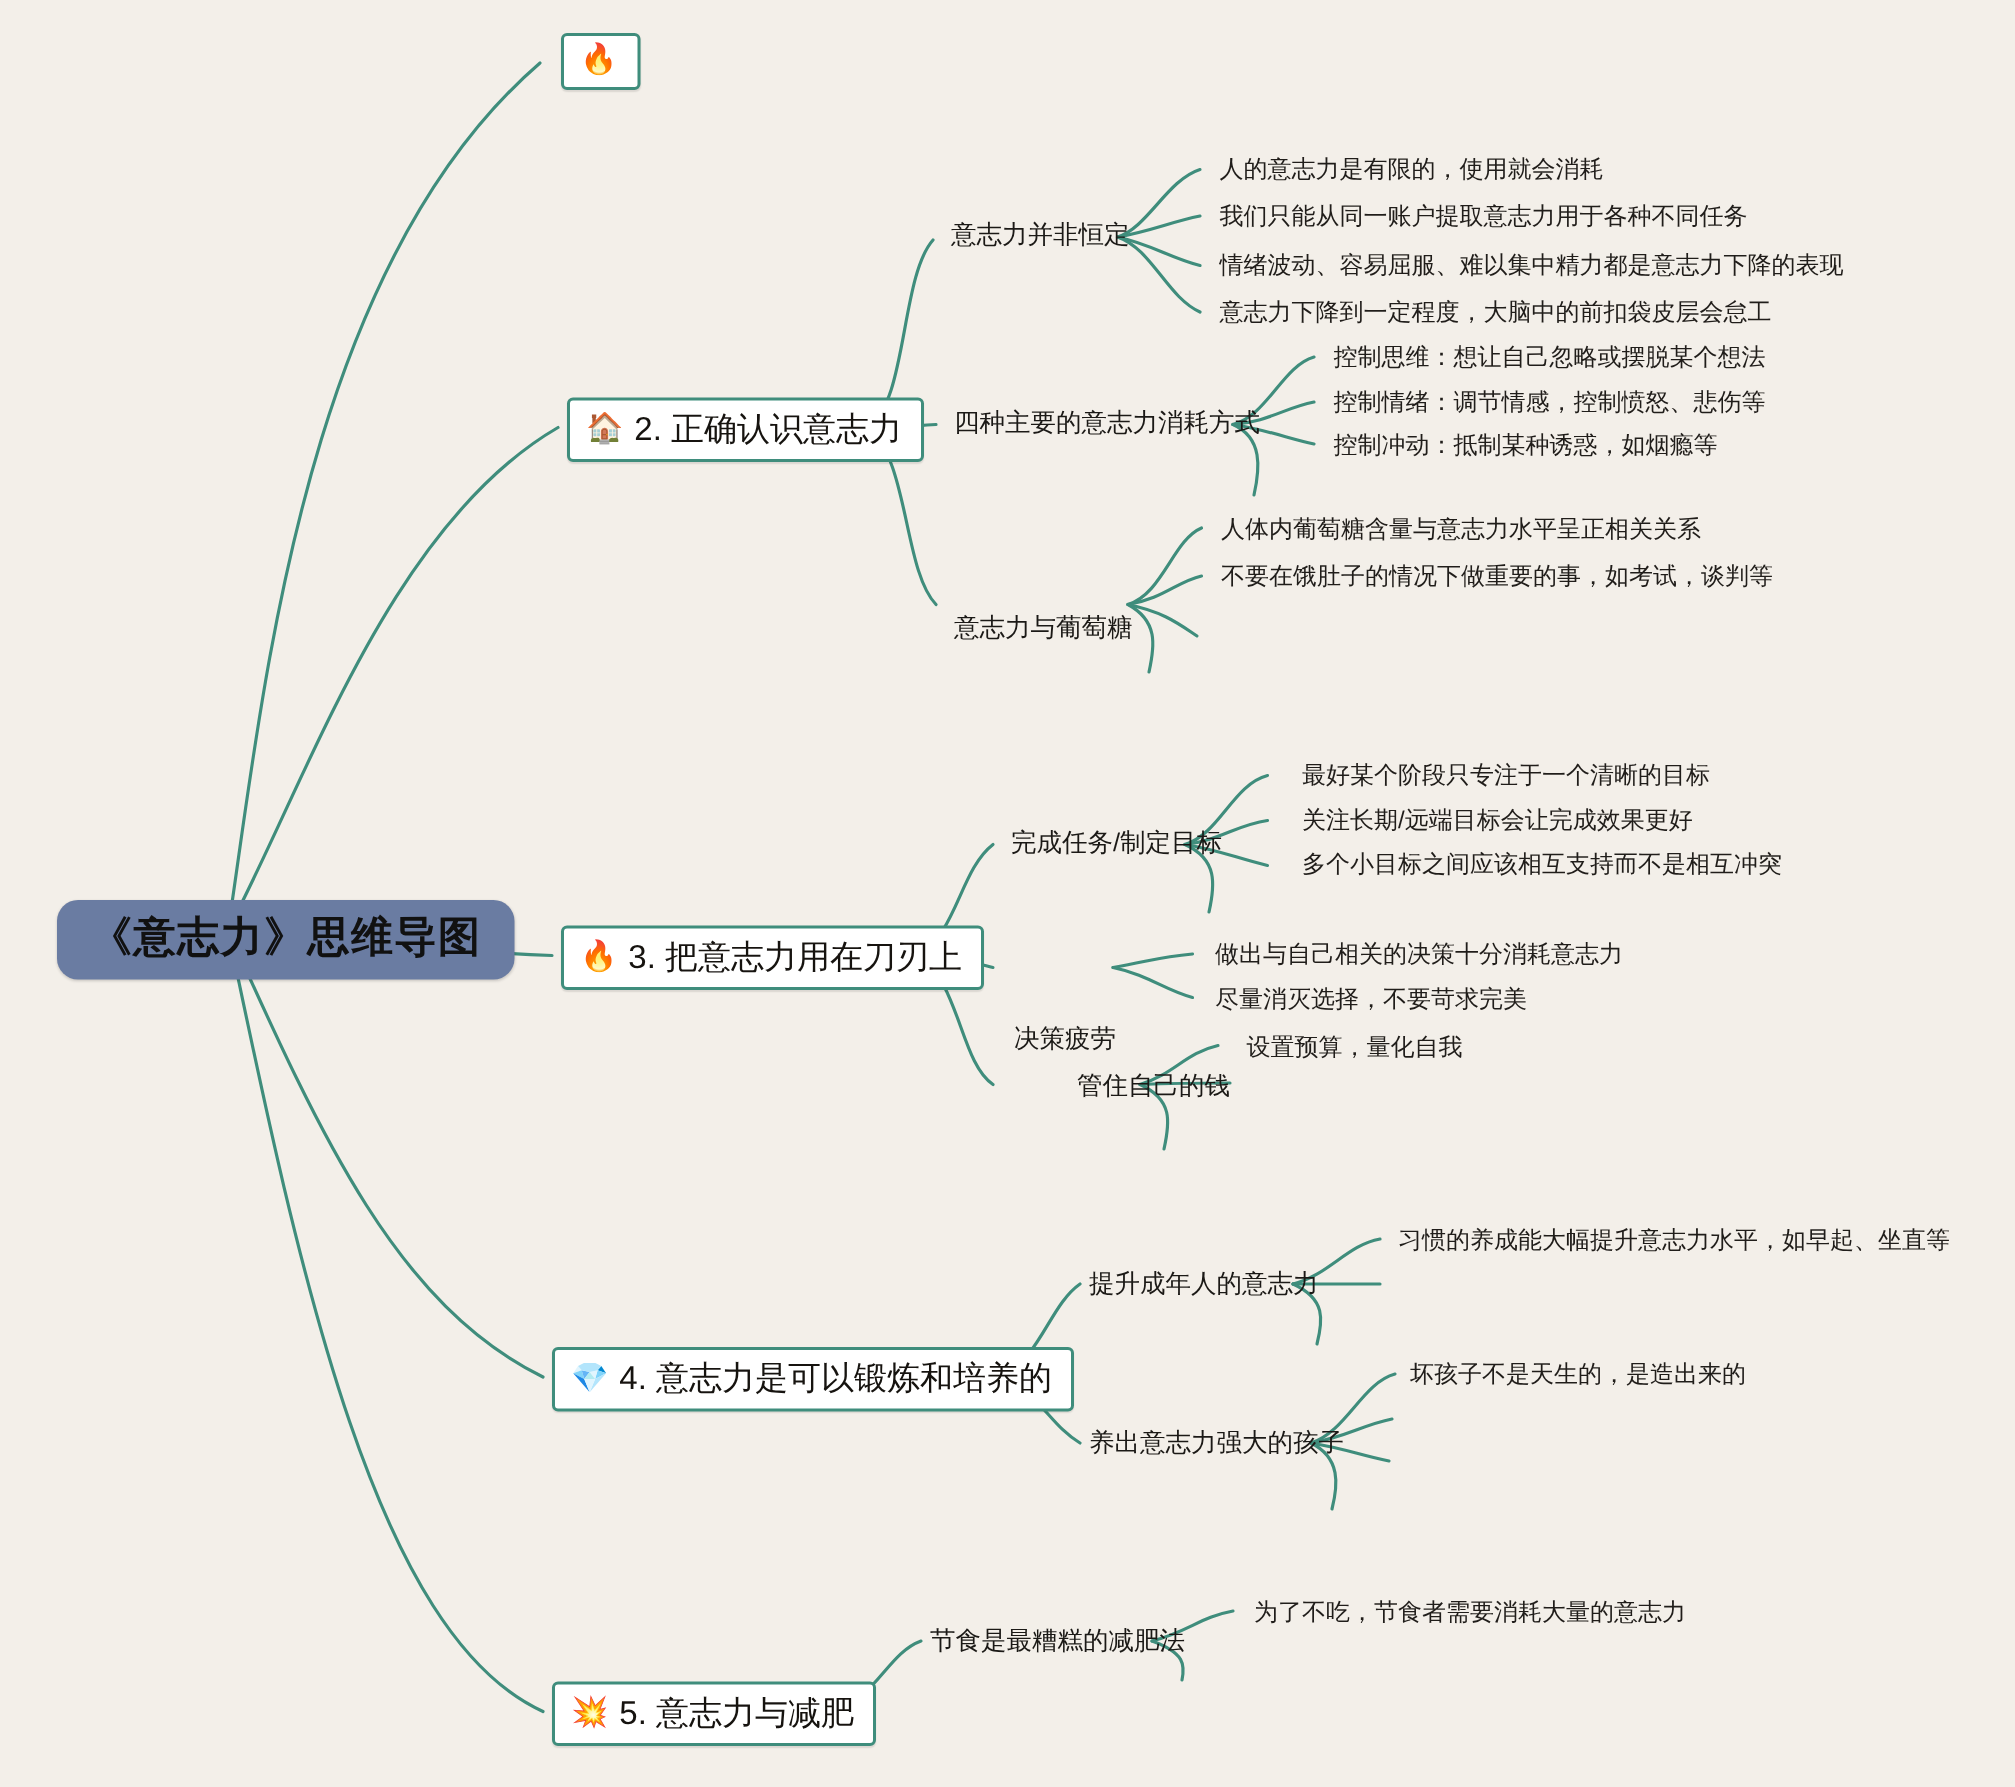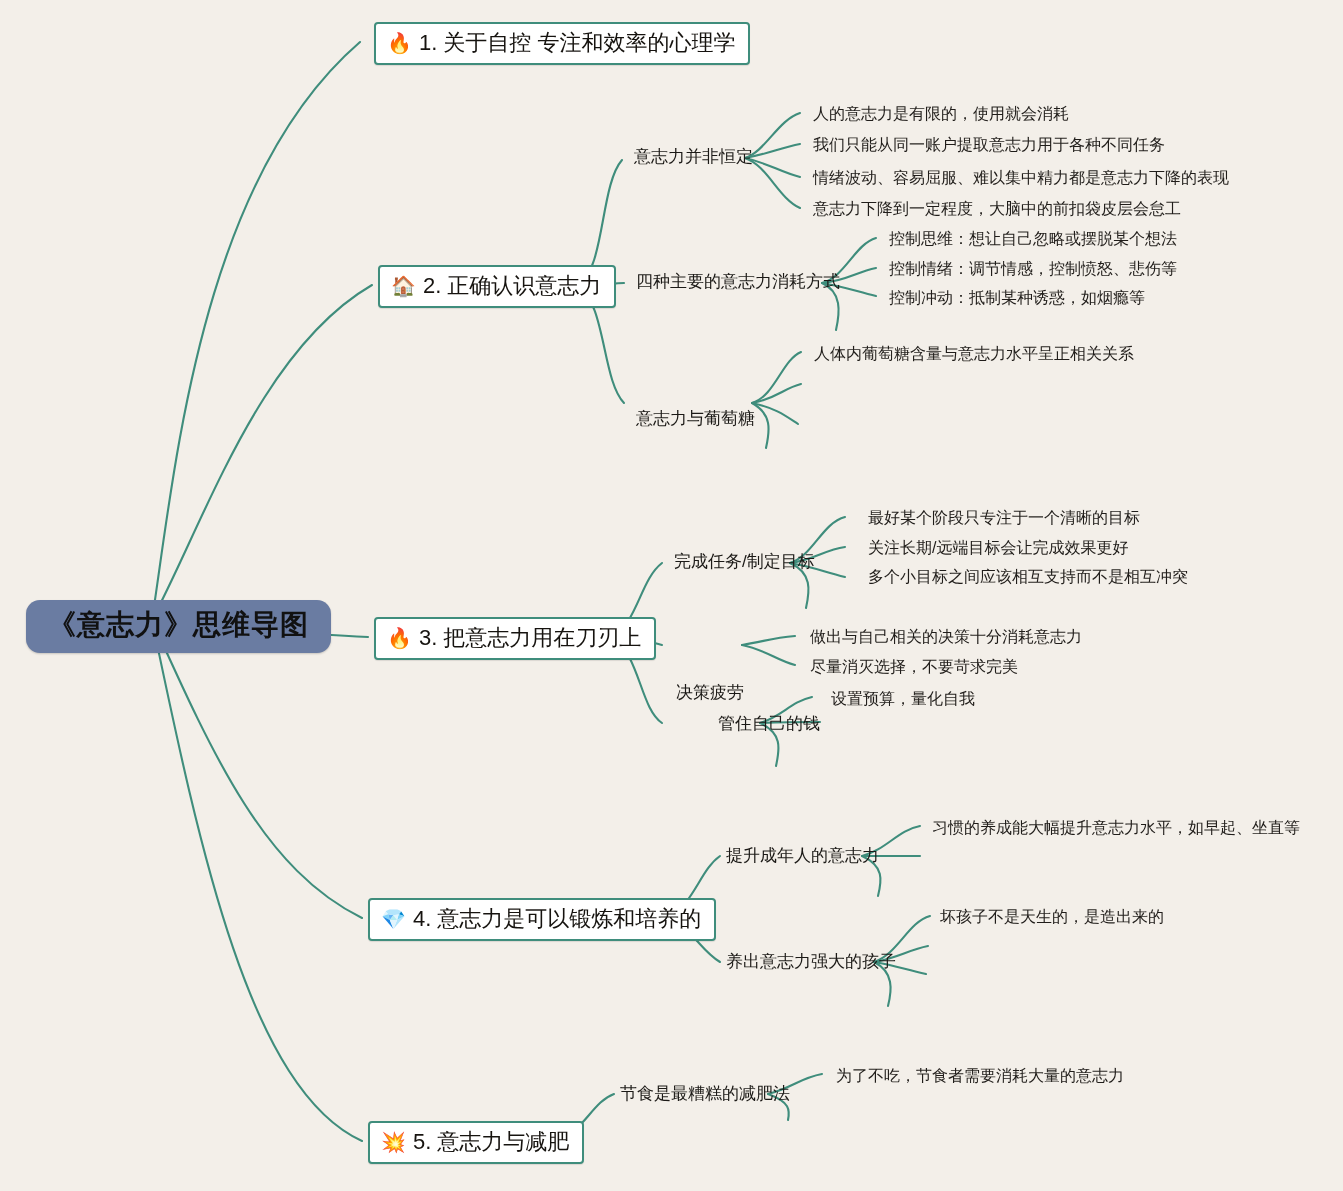--- a/index.html
+++ b/index.html
@@ -20,20 +20,21 @@
   .root{
     background:#6a7ca2;
     color:#111;
     border-radius:14px;
     font-size:28px;
     font-weight:bold;
     letter-spacing:1px;
     padding:9px 22px 12px 22px;
     box-shadow:0 1px 2px rgba(0,0,0,.18);
     line-height:1.15;
+    margin-left:12px;
   }
 
   
   .topic{
     background:#ffffff;
     border:2px solid #3f8d7c;
     border-radius:4px;
     font-size:22px;
     color:#16130f;
     padding:6px 13px 8px 11px;
@@ -124,21 +125,20 @@
     <path d="M768,1094 C792,1088 800,1078 822,1074"></path>
     <path d="M768,1094 C790,1102 790,1110 788,1120"></path>
   </svg>
 
   <div class="node root" style="left:26px;top:600px;">
     <span>《意志力》思维导图</span>
   </div>
 
   <div class="node topic" style="left:374px;top:22px;">
     <span class="tico">🔥</span>
-    <span class="tlabel">1. 关于自控 专注和效率的心理学</span>
   </div>
 
   <div class="node topic" style="left:378px;top:265px;">
     <span class="tico">🏠</span>
     <span class="tlabel">2. 正确认识意志力</span>
   </div>
 
   <div class="node topic" style="left:374px;top:617px;">
     <span class="tico">🔥</span>
     <span class="tlabel">3. 把意志力用在刀刃上</span>
@@ -160,20 +160,21 @@
   <div class="node leaf" style="left:813px;top:168px;">情绪波动、容易屈服、难以集中精力都是意志力下降的表现</div>
   <div class="node leaf" style="left:813px;top:199px;">意志力下降到一定程度，大脑中的前扣袋皮层会怠工</div>
 
   <div class="node sub" style="left:636px;top:272px;">四种主要的意志力消耗方式</div>
   <div class="node leaf" style="left:889px;top:229px;">控制思维：想让自己忽略或摆脱某个想法</div>
   <div class="node leaf" style="left:889px;top:259px;">控制情绪：调节情感，控制愤怒、悲伤等</div>
   <div class="node leaf" style="left:889px;top:288px;">控制冲动：抵制某种诱惑，如烟瘾等</div>
 
   <div class="node sub" style="left:636px;top:392px;margin-top:17px;">意志力与葡萄糖</div>
   <div class="node leaf" style="left:814px;top:344px;">人体内葡萄糖含量与意志力水平呈正相关关系</div>
+  <div class="node leaf" style="left:814px;top:375px;">不要在饿肚子的情况下做重要的事，如考试，谈判等</div>
 
   <div class="node sub" style="left:674px;top:552px;">完成任务/制定目标</div>
   <div class="node leaf" style="left:868px;top:508px;">最好某个阶段只专注于一个清晰的目标</div>
   <div class="node leaf" style="left:868px;top:538px;">关注长期/远端目标会让完成效果更好</div>
   <div class="node leaf" style="left:868px;top:567px;">多个小目标之间应该相互支持而不是相互冲突</div>
 
   <div class="node sub" style="left:676px;top:635px;margin-top:48px;">决策疲劳</div>
   <div class="node leaf" style="left:810px;top:627px;">做出与自己相关的决策十分消耗意志力</div>
   <div class="node leaf" style="left:810px;top:657px;">尽量消灭选择，不要苛求完美</div>
 

